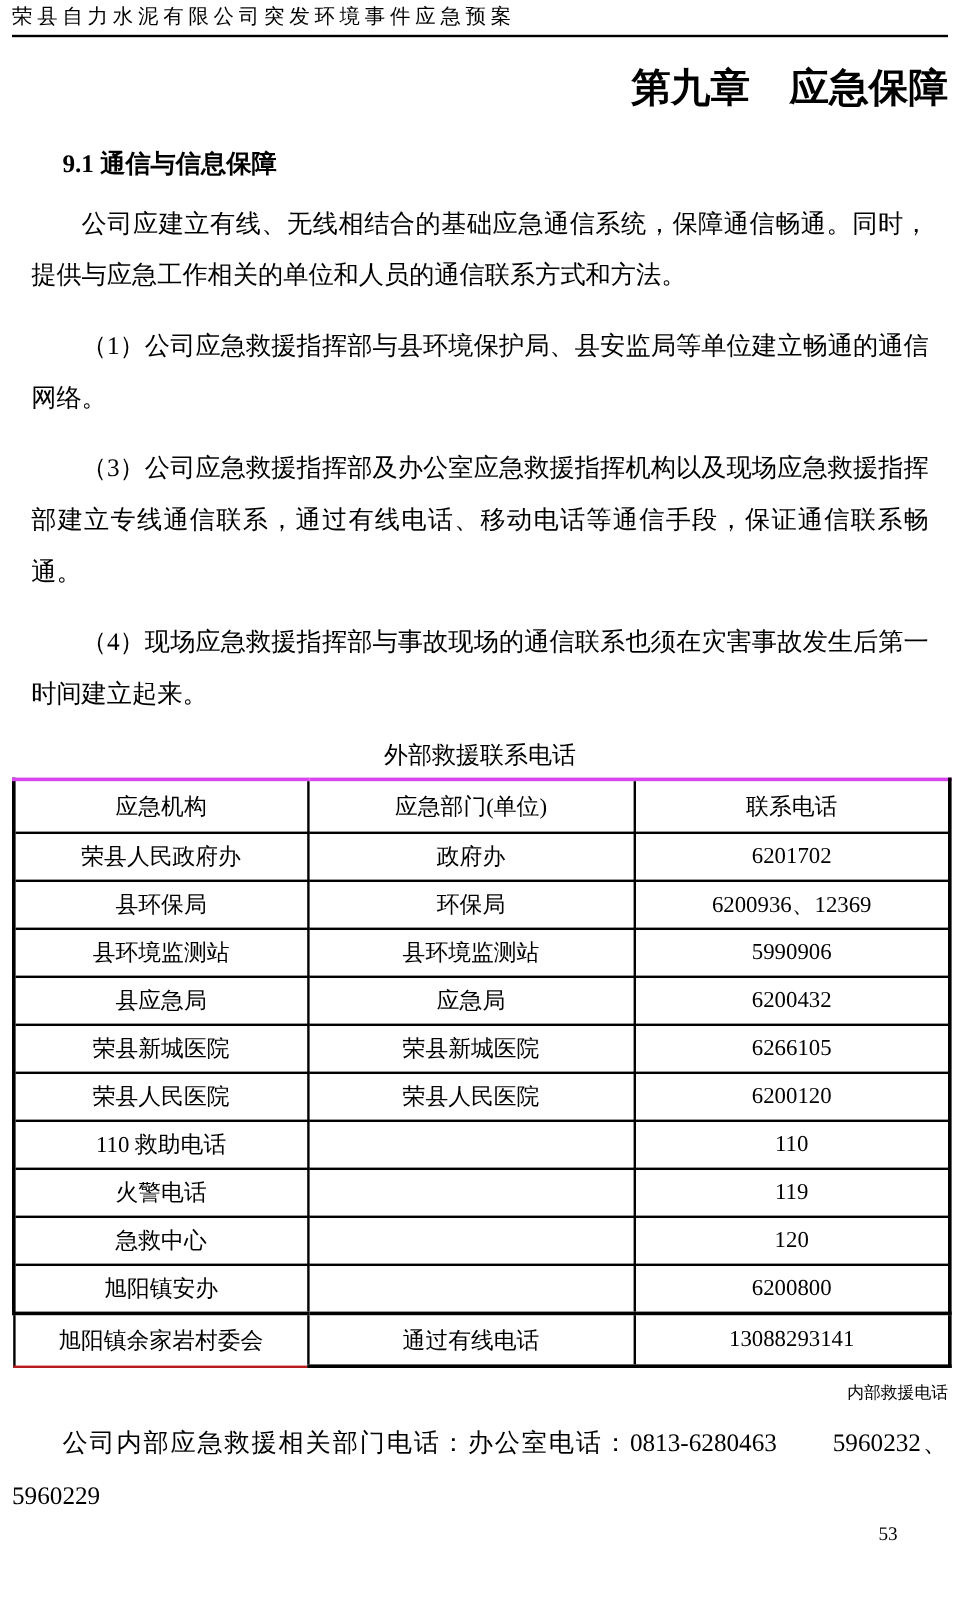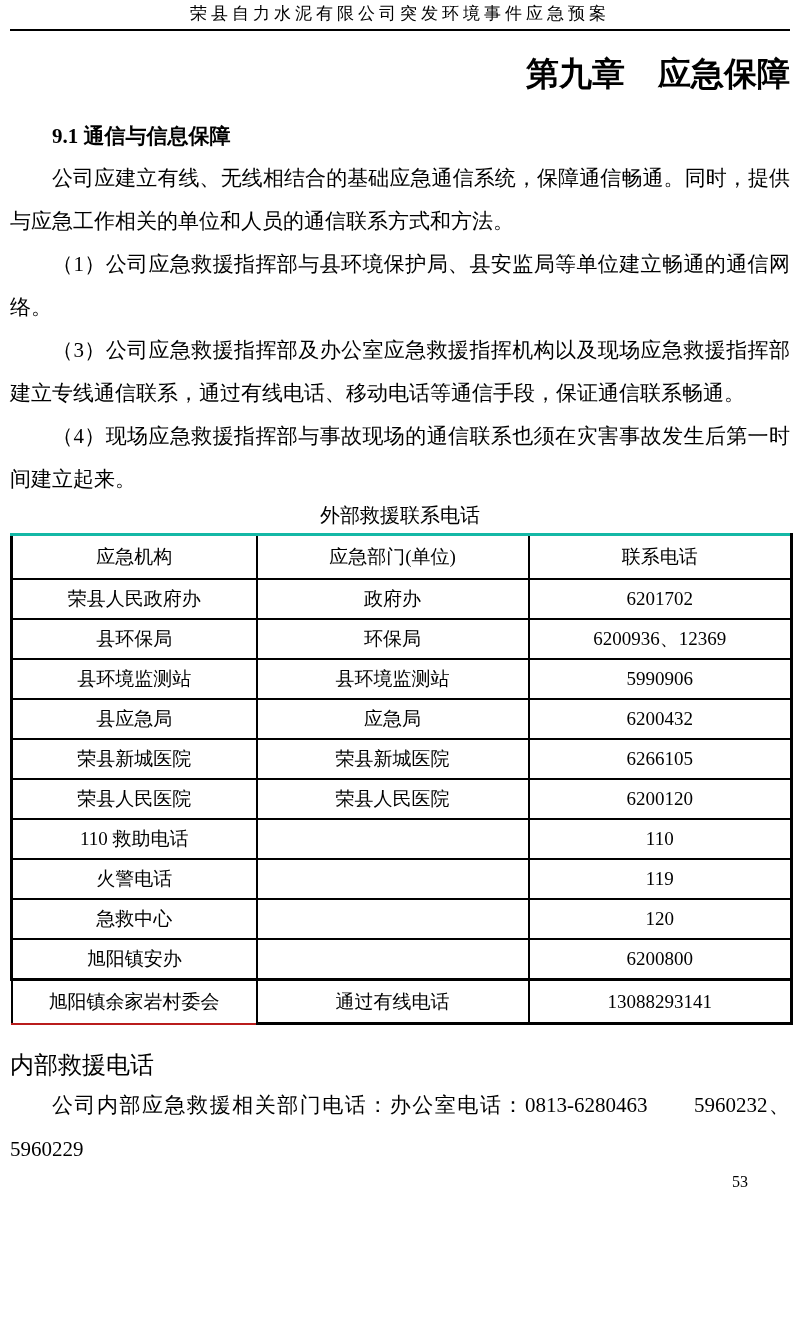--- a/index.html
+++ b/index.html
@@ -7,21 +7,20 @@
     width: 800px; height: 1336px;
     margin: 0 auto;
     background: #ffffff;
     color: #000000;
     box-sizing: border-box;
     padding: 4px 10px 0 10px;
     font-family: "Liberation Serif", "DejaVu Serif", serif;
     overflow: hidden;
   }
   .doc-header {
-    text-align: center;
     font-size: 17px;
     line-height: 20px;
     letter-spacing: 4px;
     padding-bottom: 5px;
     border-bottom: 2px solid #000;
   }
   .chapter-title {
     margin-top: 22px;
     text-align: right;
     font-size: 33px;
@@ -30,21 +29,21 @@
   }
   .section-heading {
     margin-top: 28px;
     margin-left: 42px;
     font-size: 21px;
     line-height: 26px;
     font-weight: bold;
   }
   .body-paragraphs { margin-top: 8px; }
   .body-paragraphs p {
-    margin: 0;
+    margin: 16px;
     font-size: 21px;
     line-height: 43px;
     text-indent: 2em;
     text-align: justify;
   }
   .table-title {
     margin-top: 0;
     text-align: center;
     font-size: 20px;
     line-height: 28px;
@@ -62,30 +61,30 @@
   .phone th, .phone td {
     border: 2px solid #000;
     text-align: center;
     vertical-align: middle;
     font-weight: normal;
     padding: 0;
     height: 38px;
     overflow: hidden;
     white-space: nowrap;
   }
-  .phone thead th { border-top: 3px solid #14b8a6; height: 42px; }
+  .phone thead th { border-top: 3px solid #d946ef; height: 42px; }
   .phone th:first-child, .phone td:first-child { border-left: 3px solid #000; }
   .phone th:last-child,  .phone td:last-child  { border-right: 3px solid #000; }
   .phone tbody tr:nth-last-child(2) td { border-bottom: 3px solid #000000; }
   .phone tbody tr:last-child td { border-bottom: 3px solid #000; height: 41px; }
   .phone tbody tr:last-child td:first-child { border-left: 2px solid #000; border-bottom: 2px solid #b91c1c; }
   .internal-title {
-    margin-top: 26px;
-    text-align: left;
-    font-size: 24px;
+    margin-top: 8px;
+    text-align: right;
+    font-size: 14px;
     line-height: 28px;
   }
   .internal-paragraph {
     margin: 4px 0 0 0;
     font-size: 21px;
     line-height: 44px;
     text-indent: 2em;
     text-align: justify;
   }
   .page-number {

